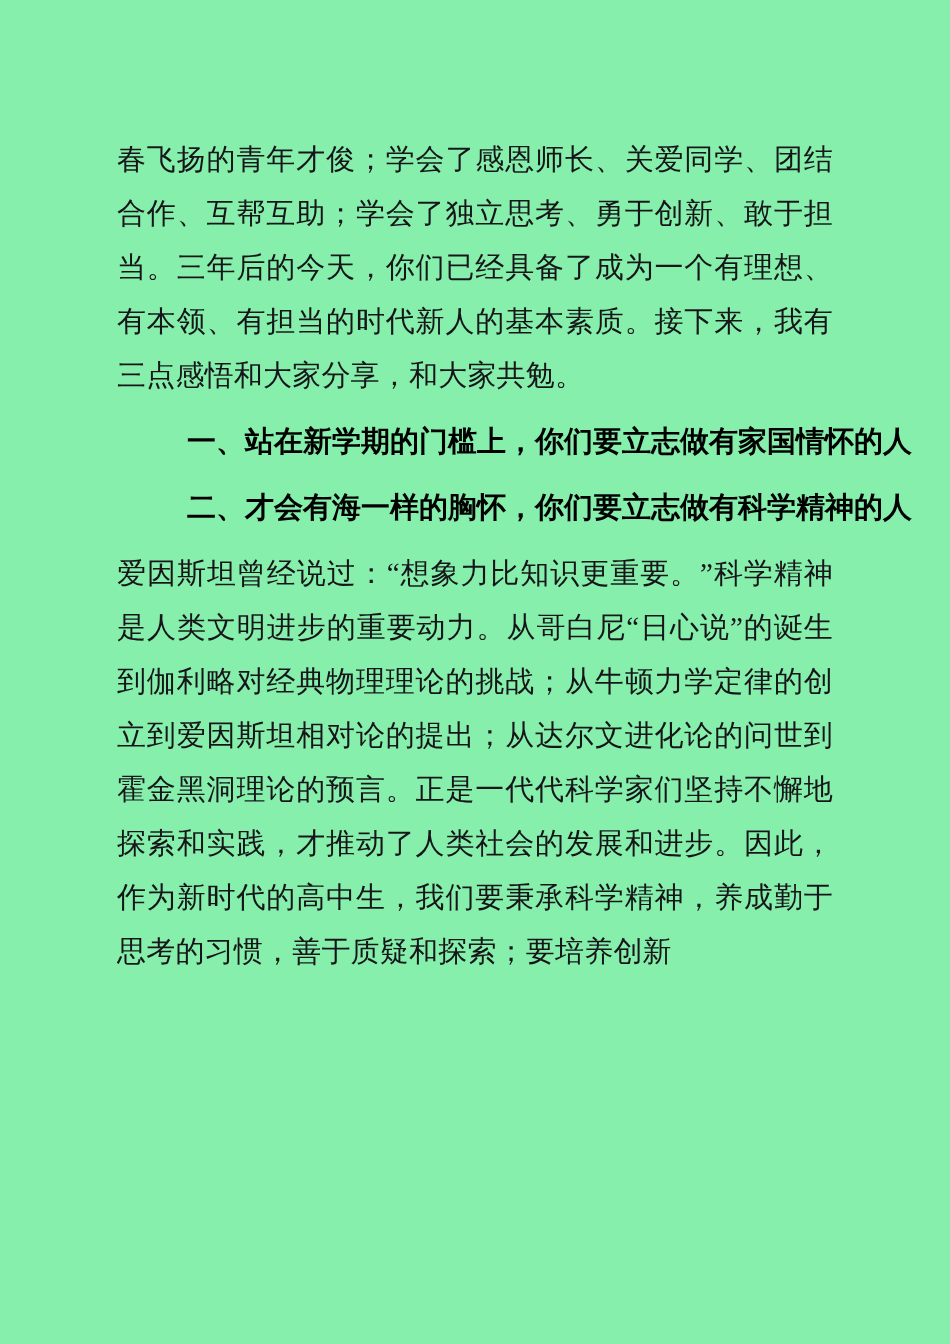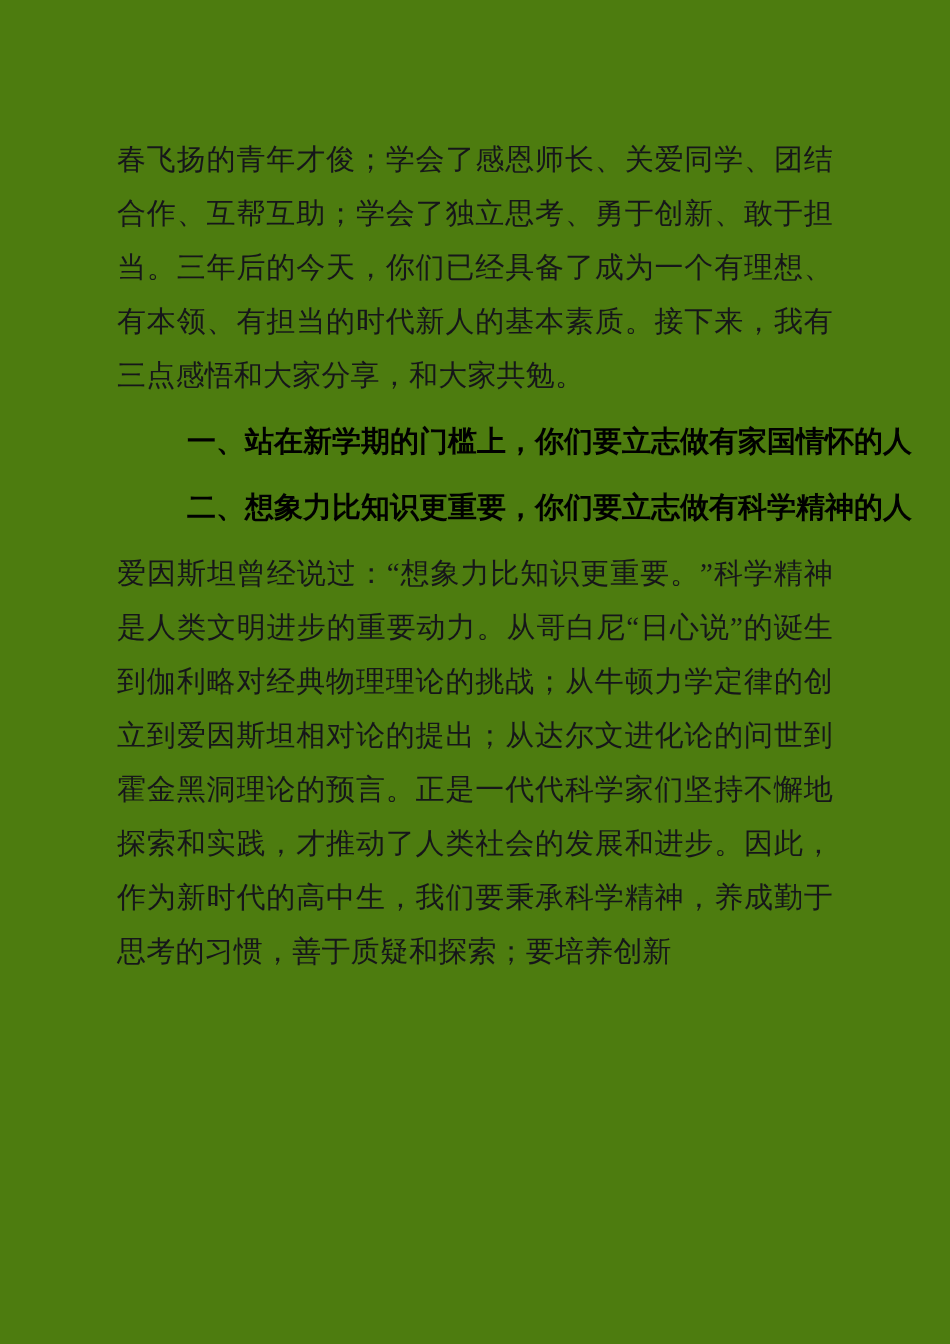--- a/index.html
+++ b/index.html
@@ -7,21 +7,21 @@
     padding: 0;
     background: #ffffff;
   }
   body {
     font-family: "Liberation Serif", "DejaVu Serif", serif;
   }
   .page {
     position: relative;
     width: 950px;
     height: 1344px;
-    background: #4d7c0f;
+    background: #86efac;
     overflow: hidden;
     box-sizing: border-box;
   }
   .content {
     position: absolute;
     left: 117px;
     top: 132px;
     width: 716px;
   }
   
@@ -57,18 +57,18 @@
 <body>
 
 <div class="page">
   <div class="content">
 
     <p class="para indent">春飞扬的青年才俊；学会了感恩师长、关爱同学、团结合作、互帮互助；学会了独立思考、勇于创新、敢于担当。三年后的今天，你们已经具备了成为一个有理想、有本领、有担当的时代新人的基本素质。接下来，我有三点感悟和大家分享，和大家共勉。</p>
 
     <p class="heading">一、站在新学期的门槛上，你们要立志做有家国情怀的人</p>
 
 
-    <p class="heading">二、想象力比知识更重要，你们要立志做有科学精神的人</p>
+    <p class="heading">二、才会有海一样的胸怀，你们要立志做有科学精神的人</p>
 
     <p class="para">爱因斯坦曾经说过：“想象力比知识更重要。”科学精神是人类文明进步的重要动力。从哥白尼“日心说”的诞生到伽利略对经典物理理论的挑战；从牛顿力学定律的创立到爱因斯坦相对论的提出；从达尔文进化论的问世到霍金黑洞理论的预言。正是一代代科学家们坚持不懈地探索和实践，才推动了人类社会的发展和进步。因此，作为新时代的高中生，我们要秉承科学精神，养成勤于思考的习惯，善于质疑和探索；要培养创新</p>
 
   </div>
 </div>
 
 </body></html>

